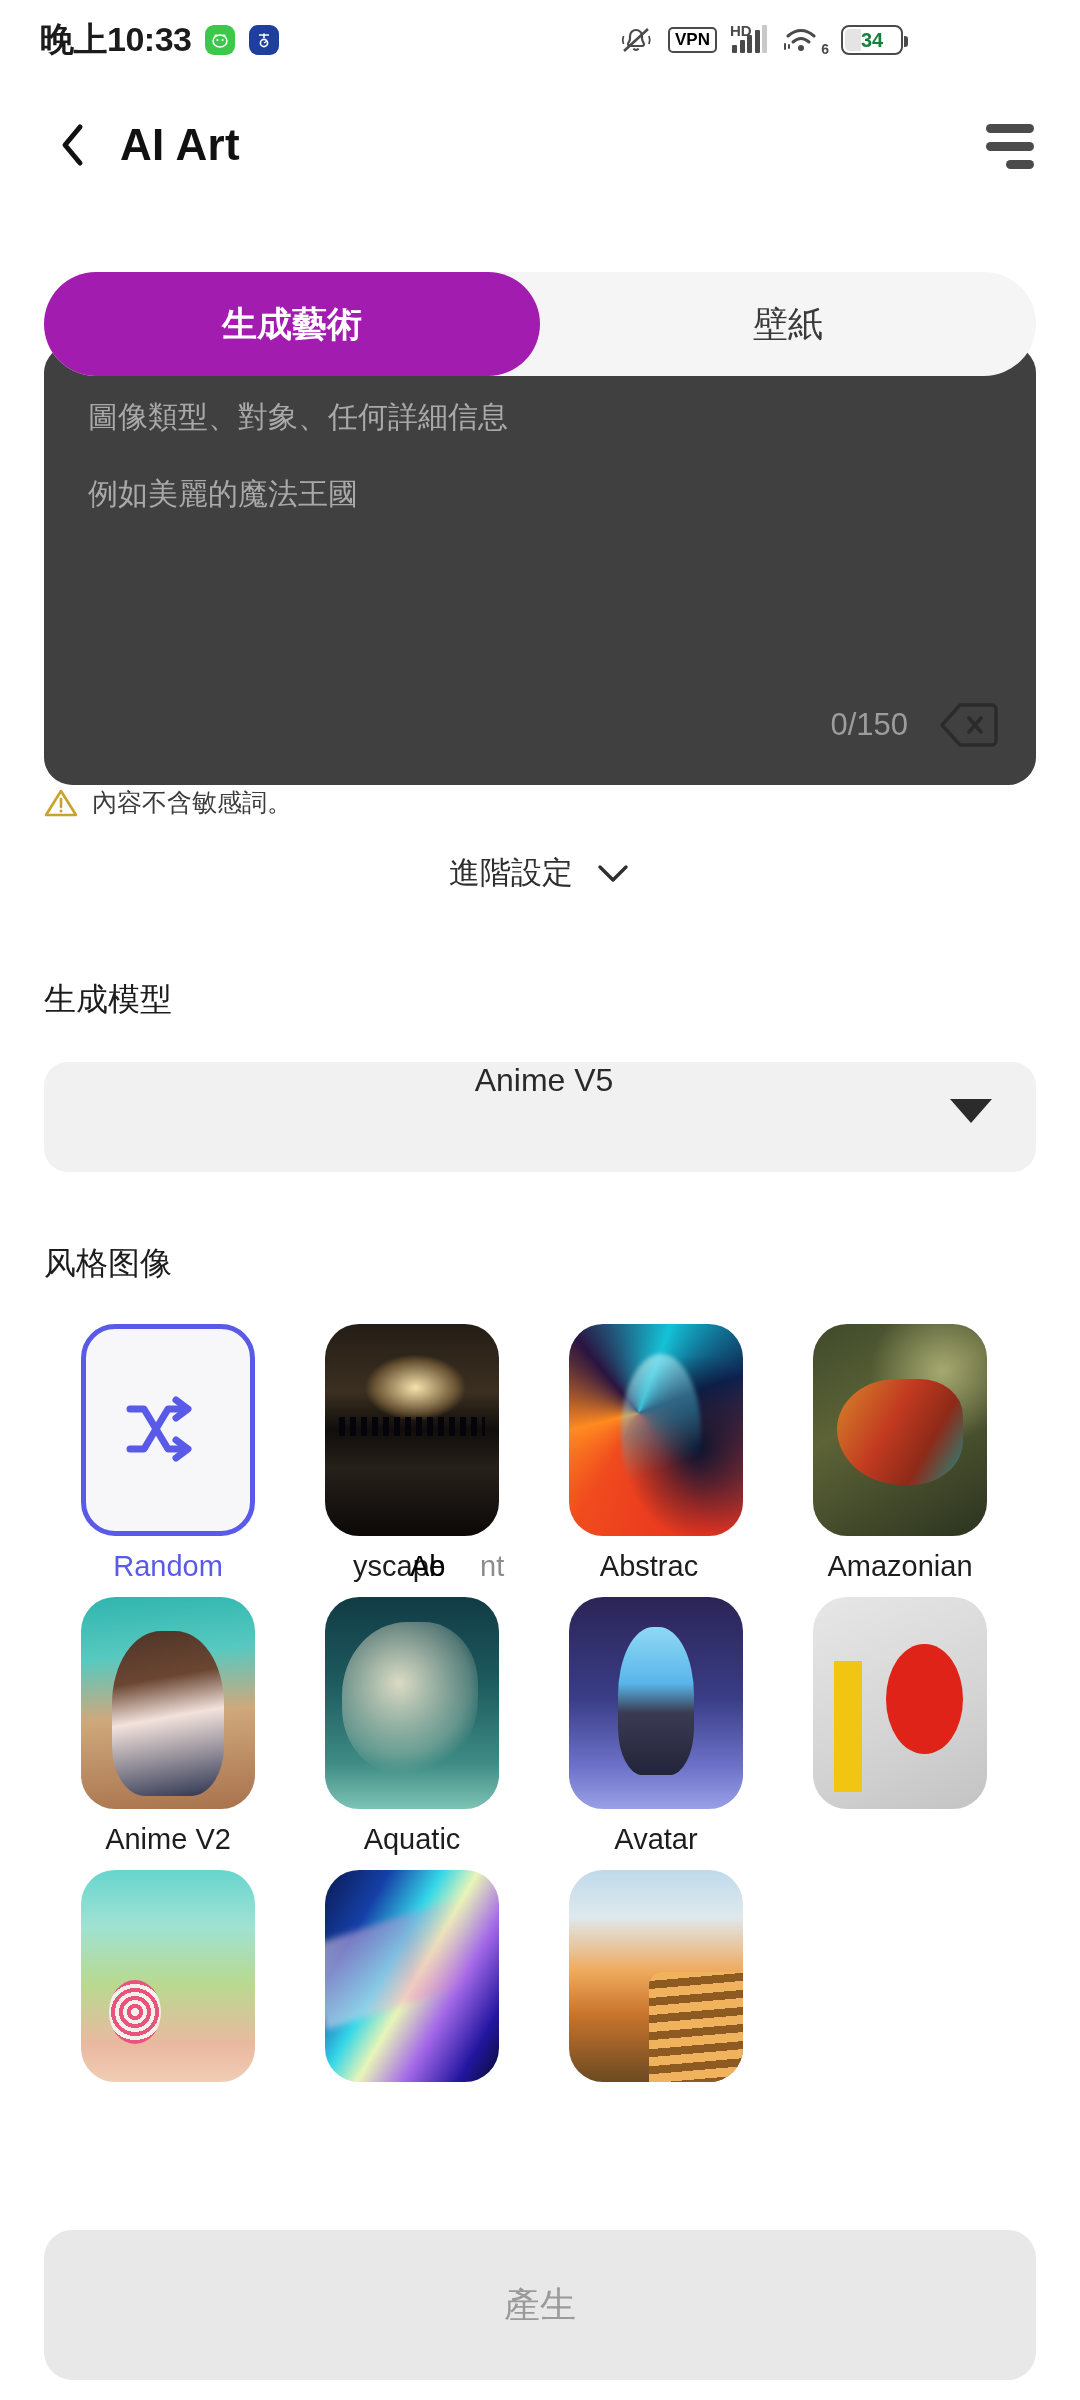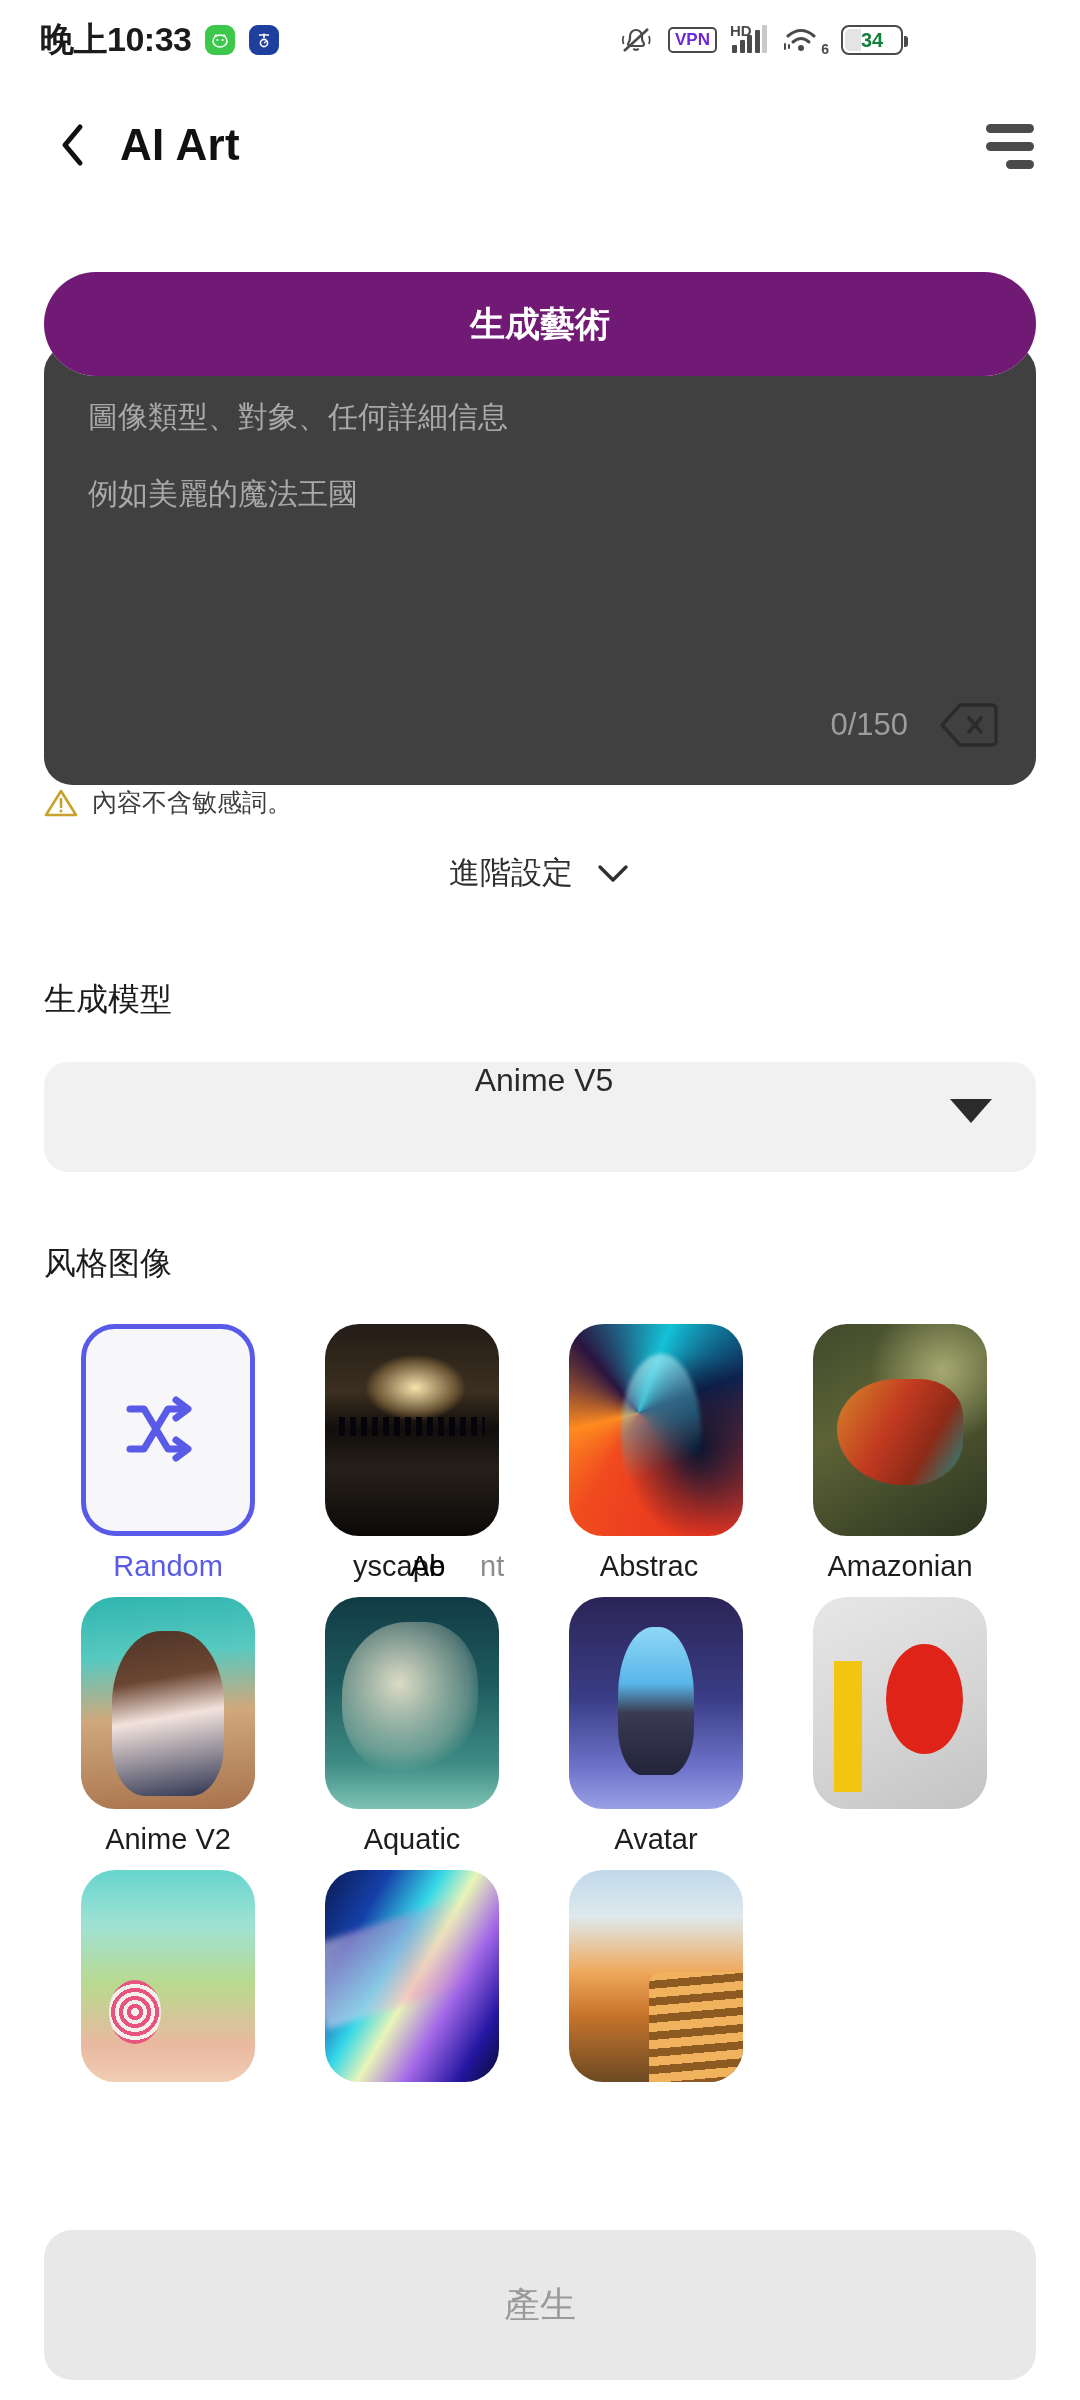--- a/index.html
+++ b/index.html
@@ -20,21 +20,21 @@
   .sb-left{ display:flex; align-items:center; gap:14px; }
   .sb-clock{ font-size:34px; font-weight:700; color:#1b1b1b; letter-spacing:-0.5px; }
   .appbadge{ width:30px; height:30px; border-radius:9px; position:relative;
              display:flex; align-items:center; justify-content:center; }
   .appbadge.green{ background:#3cc84a; }
   .appbadge.blue{ background:#1f3f9e; }
   .sb-right{ display:flex; align-items:center; gap:15px; }
   .ic{ display:block; }
   .vpnbox{
     border:2.5px solid #4a4a4a; border-radius:5px; padding:1px 5px;
-    font-size:17px; font-weight:700; color:#6d28d9; line-height:1.15;
+    font-size:17px; font-weight:700; color:#000000; line-height:1.15;
   }
   .hdwrap{ position:relative; display:flex; align-items:flex-end; }
   .hdtxt{ position:absolute; top:-5px; left:-2px; font-size:15px; font-weight:700; color:#4a4a4a; }
   .bars{ display:flex; align-items:flex-end; gap:2.5px; height:26px; padding-top:8px; }
   .bars i{ width:5px; background:#4a4a4a; border-radius:1px; display:block; }
   .bars i:nth-child(1){ height:8px; }
   .bars i:nth-child(2){ height:13px; }
   .bars i:nth-child(3){ height:18px; }
   .bars i:nth-child(4){ height:23px; }
   .bars i:nth-child(5){ height:28px; background:#c9c9c9; }
@@ -66,21 +66,21 @@
 
   
   .tabs{
     position:absolute; top:272px; left:44px; width:992px; height:104px;
     background:#f5f5f5; border-radius:52px; display:flex; align-items:center;
   }
   .tab{
     flex:1; height:104px; display:flex; align-items:center; justify-content:center;
     font-size:35px; color:#3a3a3a; border-radius:52px;
   }
-  .tab.active{ background:#701a75; color:#ffffff; font-weight:700; }
+  .tab.active{ background:#a21caf; color:#ffffff; font-weight:700; }
 
   
   .promptbox{
     position:absolute; top:345px; left:44px; width:992px; height:440px;
     background:#404040; border-radius:28px; padding:52px 44px 0 44px;
   }
   .ph-line1{ font-size:30px; color:#a9a9a9; line-height:1.3; }
   .ph-line2{ font-size:30px; color:#a9a9a9; line-height:1.3; margin-top:38px; }
   .prompt-foot{
     position:absolute; right:38px; bottom:36px;
@@ -336,20 +336,21 @@
       <span class="counter">0/150</span>
       <svg class="bskey" viewBox="0 0 60 48">
         <path d="M22 4 H54 a4 4 0 0 1 4 4 V40 a4 4 0 0 1-4 4 H22 L4 24 Z" fill="none" stroke="#2b2b2b" stroke-width="3.4" stroke-linejoin="round"></path>
         <path d="M31 17 L43 31 M43 17 L31 31" stroke="#2b2b2b" stroke-width="3.6" stroke-linecap="round"></path>
       </svg>
     </div>
   </div>
 
   <div class="tabs">
     <div class="tab active">生成藝術</div>
+    <div class="tab">壁紙</div>
   </div>
 
   <div class="warn">
     <svg width="34" height="32" viewBox="0 0 34 32">
       <path d="M17 4 L32 28 H2 Z" fill="none" stroke="#c8a22a" stroke-width="2.6" stroke-linejoin="round"></path>
       <path d="M17 12 V20" stroke="#c8a22a" stroke-width="2.6" stroke-linecap="round"></path>
       <circle cx="17" cy="24" r="1.5" fill="#c8a22a"></circle>
     </svg>
     <span class="warn-txt">內容不含敏感詞。</span>
   </div>

